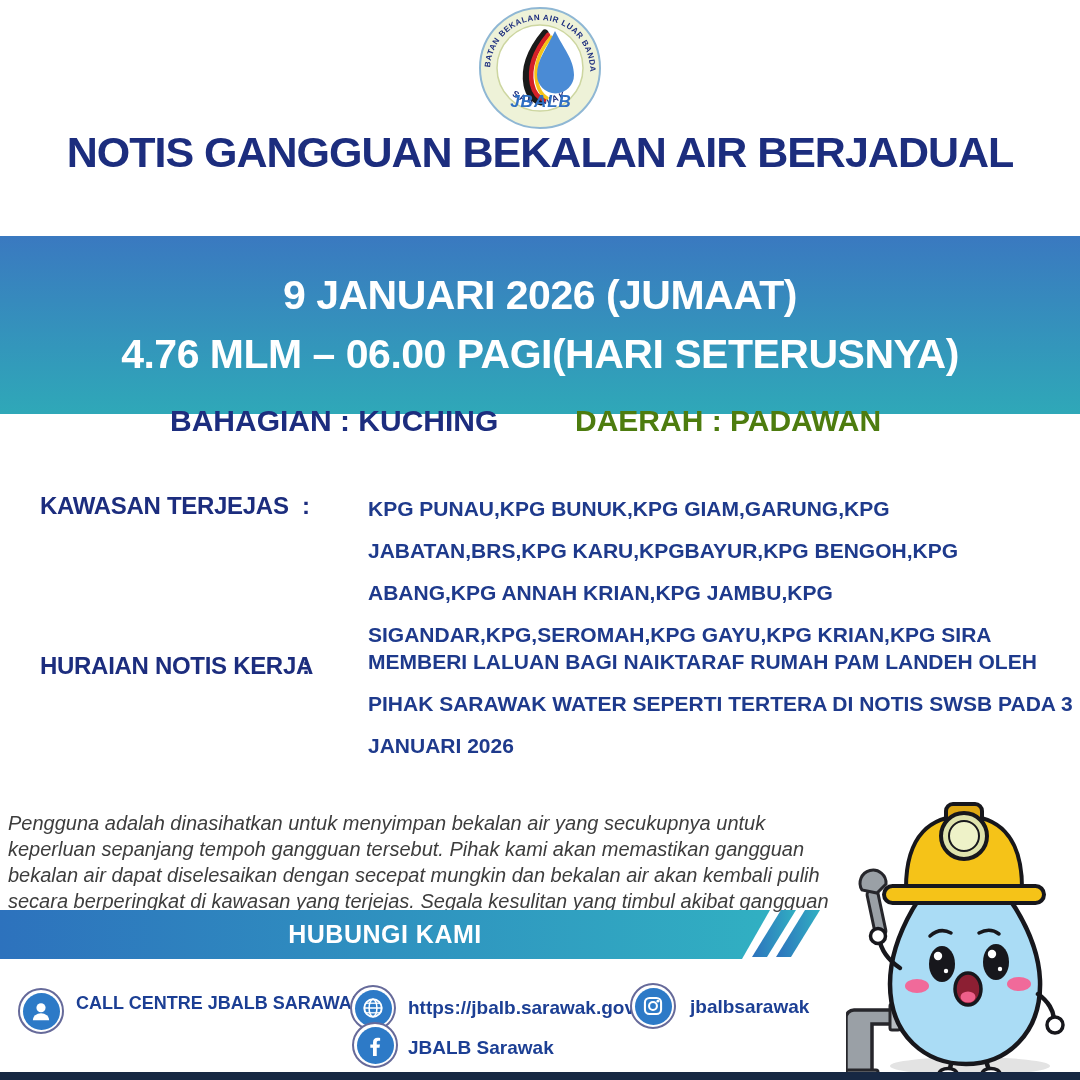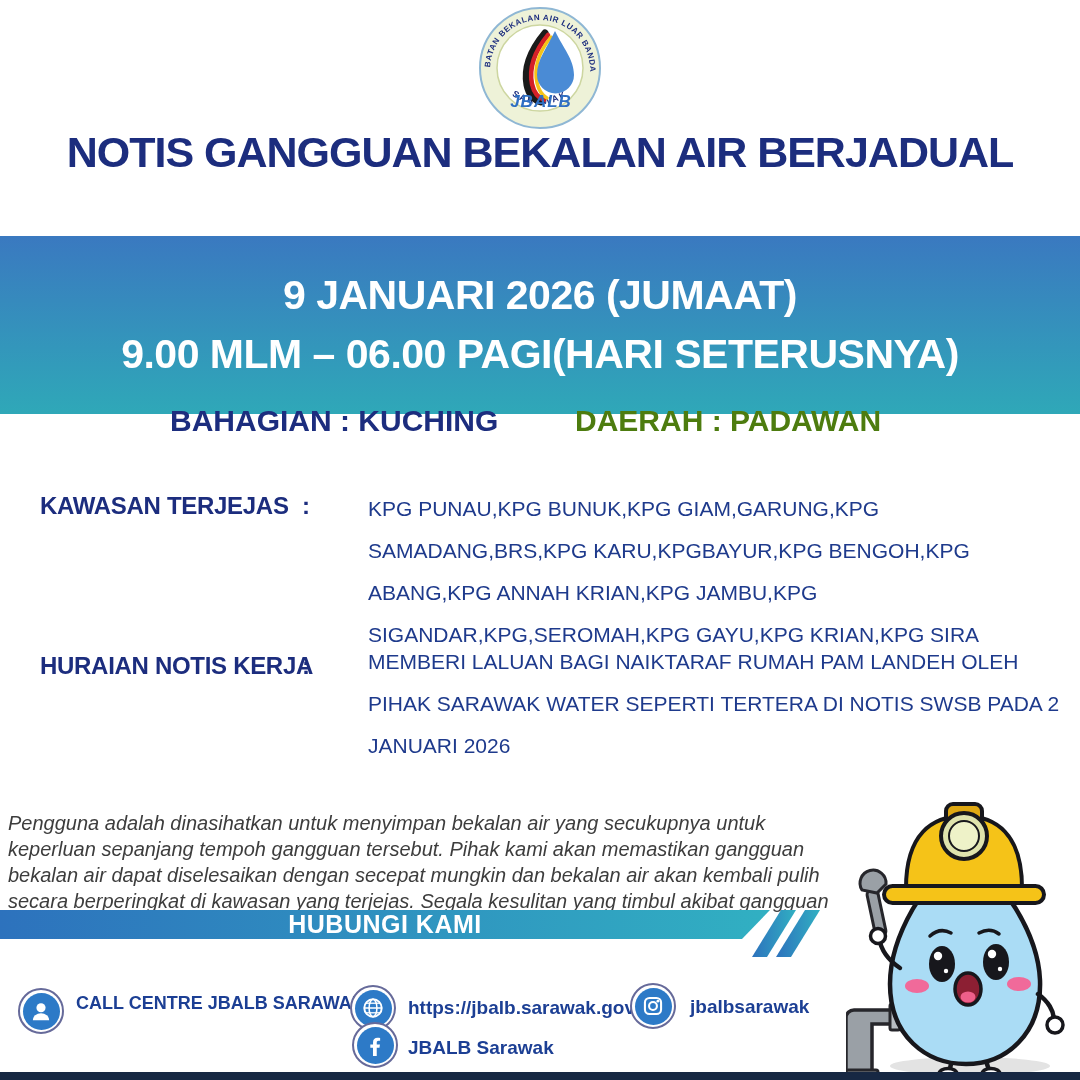--- a/index.html
+++ b/index.html
@@ -24,31 +24,31 @@
     gap:12px; color:#ffffff; font-weight:bold; font-size:41px; letter-spacing:-0.5px;margin-top:41px;
   }
 
   
   .region-bahagian { left:170px; top:404px; font-size:30px; font-weight:bold; color:#1c2d7e; }
   .region-daerah   { left:575px; top:404px; font-size:30px; font-weight:bold; color:#4d7c0f; }
 
   
   .dlabel { font-size:24px; font-weight:bold; color:#1c2d7e; letter-spacing:-0.3px; }
   .dcolon { font-size:24px; font-weight:bold; color:#1c2d7e; }
-  .dline  { font-size:21px; font-weight:normal; color:#1e3a8c; white-space:nowrap; }
+  .dline  { font-size:21px; font-weight:bold; color:#1e3a8c; white-space:nowrap; }
 
   
   .advisory {
     left:8px; top:810px; width:838px;
     font-size:20px; font-style:italic; color:#3d3d3d; line-height:1.3;
   }
 
   
   .contact-bar {
-    left:0; top:910px; width:770px; height:29px;
+    left:0; top:910px; width:770px; height:49px;
     background:linear-gradient(90deg,#2d72bd 0%,#31b0c2 100%);
     clip-path:polygon(0 0, 100% 0, calc(100% - 28px) 100%, 0 100%);
     display:flex; align-items:center; justify-content:center;
     color:#ffffff; font-size:25px; font-weight:bold; letter-spacing:0.5px;
   }
   .stripe {
     top:910px; width:44px; height:47px;
     background:linear-gradient(90deg,#2d72bd 0%,#31b0c2 100%);
     clip-path:polygon(29px 0, 44px 0, 15px 100%, 0 100%);
   }
@@ -95,37 +95,37 @@
     <path d="M73,31 C60,47 56,63 59,77 C61,85 65,90 69,92" fill="none" stroke="#f5c318" stroke-width="3.5" stroke-linecap="round"></path>
   </g>
   <path d="M77,25 C69,42 59,53 59,69 a18.5,18.5 0 0 0 37,0 C96,53 85,42 77,25 Z" fill="#4a8bd5"></path>
   <text x="63" y="101" font-size="17" font-weight="bold" font-style="italic" fill="#2f6fc3" text-anchor="middle" letter-spacing="1">JBALB</text>
 </svg>
 
 <div class="abs title">NOTIS GANGGUAN BEKALAN AIR BERJADUAL</div>
 
 <div class="abs banner">
   <div>9 JANUARI 2026 (JUMAAT)</div>
-  <div>9.00 MLM – 06.00 PAGI(HARI SETERUSNYA)</div>
+  <div>4.76 MLM – 06.00 PAGI(HARI SETERUSNYA)</div>
 </div>
 
 <div class="abs region-bahagian">BAHAGIAN : KUCHING</div>
 <div class="abs region-daerah">DAERAH : PADAWAN</div>
 
 <div class="abs dlabel" style="left:40px; top:492px;">KAWASAN TERJEJAS</div>
 <div class="abs dcolon" style="left:302px; top:492px;">:</div>
 <div class="abs dline" style="left:368px; top:497px;">KPG PUNAU,KPG BUNUK,KPG GIAM,GARUNG,KPG</div>
-<div class="abs dline" style="left:368px; top:539px;">SAMADANG,BRS,KPG KARU,KPGBAYUR,KPG BENGOH,KPG</div>
+<div class="abs dline" style="left:368px; top:539px;">JABATAN,BRS,KPG KARU,KPGBAYUR,KPG BENGOH,KPG</div>
 <div class="abs dline" style="left:368px; top:581px;">ABANG,KPG ANNAH KRIAN,KPG JAMBU,KPG</div>
 <div class="abs dline" style="left:368px; top:623px;">SIGANDAR,KPG,SEROMAH,KPG GAYU,KPG KRIAN,KPG SIRA</div>
 
 <div class="abs dlabel" style="left:40px; top:652px;">HURAIAN NOTIS KERJA</div>
 <div class="abs dcolon" style="left:302px; top:652px;">:</div>
 <div class="abs dline" style="left:368px; top:650px;">MEMBERI LALUAN BAGI NAIKTARAF RUMAH PAM LANDEH OLEH</div>
-<div class="abs dline" style="left:368px; top:692px;">PIHAK SARAWAK WATER  SEPERTI TERTERA DI NOTIS SWSB PADA 2</div>
+<div class="abs dline" style="left:368px; top:692px;">PIHAK SARAWAK WATER  SEPERTI TERTERA DI NOTIS SWSB PADA 3</div>
 <div class="abs dline" style="left:368px; top:734px;">JANUARI 2026</div>
 
 <div class="abs advisory">Pengguna adalah dinasihatkan untuk menyimpan bekalan air yang secukupnya untuk keperluan sepanjang tempoh gangguan tersebut. Pihak kami akan memastikan gangguan bekalan air dapat diselesaikan dengan secepat mungkin dan bekalan air akan kembali pulih secara berperingkat di kawasan yang terjejas. Segala kesulitan yang timbul akibat gangguan ini adalah sangat dikesali.</div>
 
 <div class="abs contact-bar">
   <span>HUBUNGI KAMI</span>
 </div>
 <div class="abs stripe stripe1"></div>
 <div class="abs stripe stripe2"></div>
 

